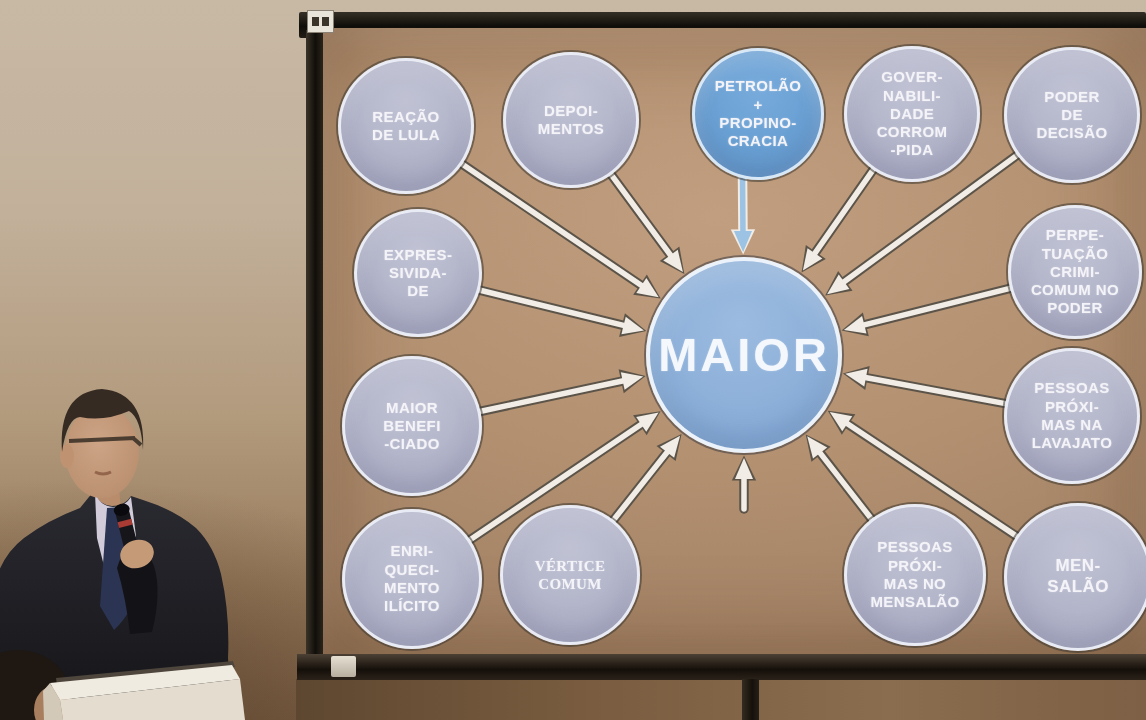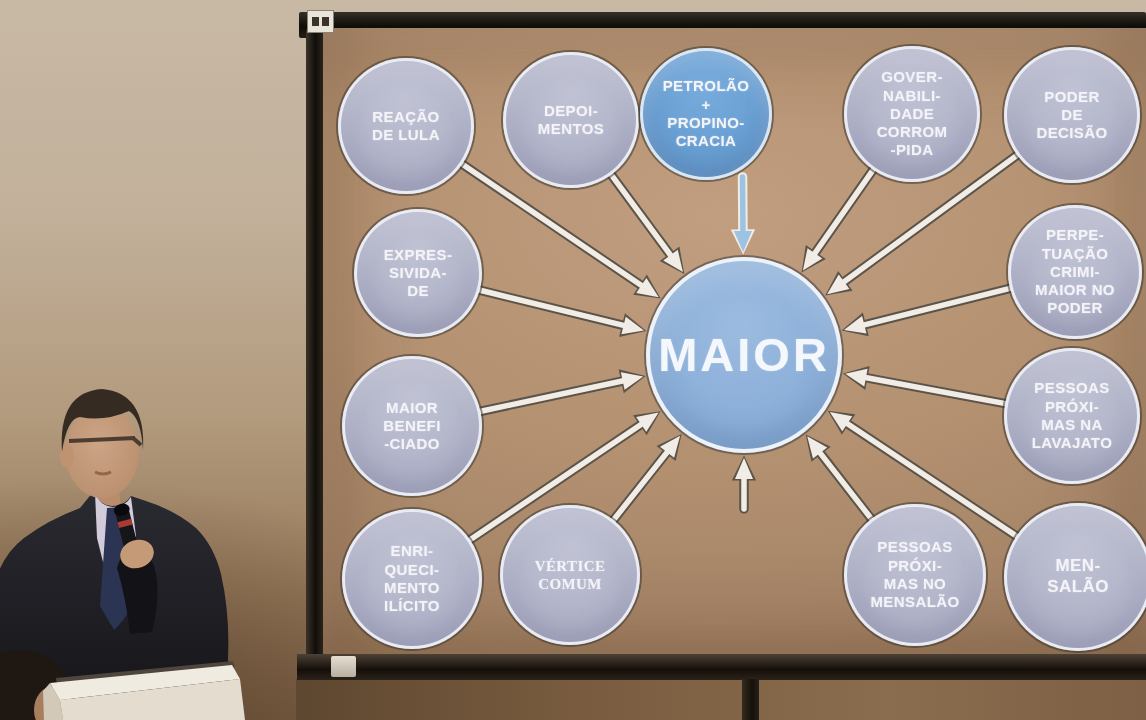--- a/index.html
+++ b/index.html
@@ -128,21 +128,21 @@
     </svg>
 
   <div class="node" style="left: 338px; top: 58px; height: 136px; width: 136px;">
       <span class="node__label">REAÇÃO
 DE LULA</span>
     </div>
   <div class="node" style="left: 503px; top: 52px; height: 136px; width: 136px;">
       <span class="node__label">DEPOI-
 MENTOS</span>
     </div>
-  <div class="node node--blue" style="left: 640px; top: 48px; height: 132px; width: 132px;">
+  <div class="node node--blue" style="left: 692px; top: 48px; height: 132px; width: 132px;">
       <span class="node__label">PETROLÃO
 +
 PROPINO-
 CRACIA</span>
     </div>
   <div class="node" style="left: 844px; top: 46px; height: 136px; width: 136px;">
       <span class="node__label">GOVER-
 NABILI-
 DADE
 CORROM
@@ -166,21 +166,21 @@
   <div class="node" style="left: 342px; top: 509px; height: 140px; width: 140px;">
       <span class="node__label">ENRI-
 QUECI-
 MENTO
 ILÍCITO</span>
     </div>
   <div class="node" style="left: 1008px; top: 205px; height: 134px; width: 134px;">
       <span class="node__label">PERPE-
 TUAÇÃO
 CRIMI-
-MAIOR NO
+COMUM NO
 PODER</span>
     </div>
   <div class="node" style="left: 1004px; top: 348px; height: 136px; width: 136px;">
       <span class="node__label">PESSOAS
 PRÓXI-
 MAS NA
 LAVAJATO</span>
     </div>
   <div class="node node--lg" style="left: 1004px; top: 503px; height: 148px; width: 148px;">
       <span class="node__label">MEN-

